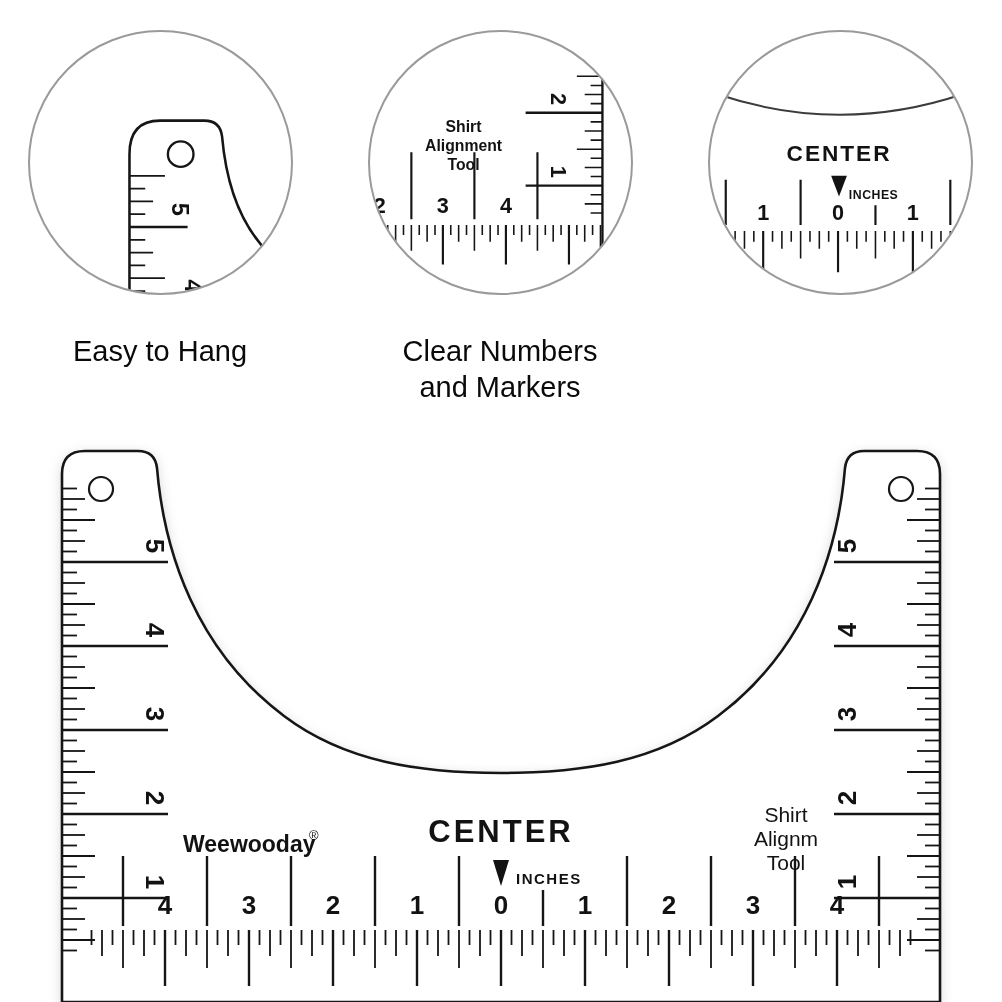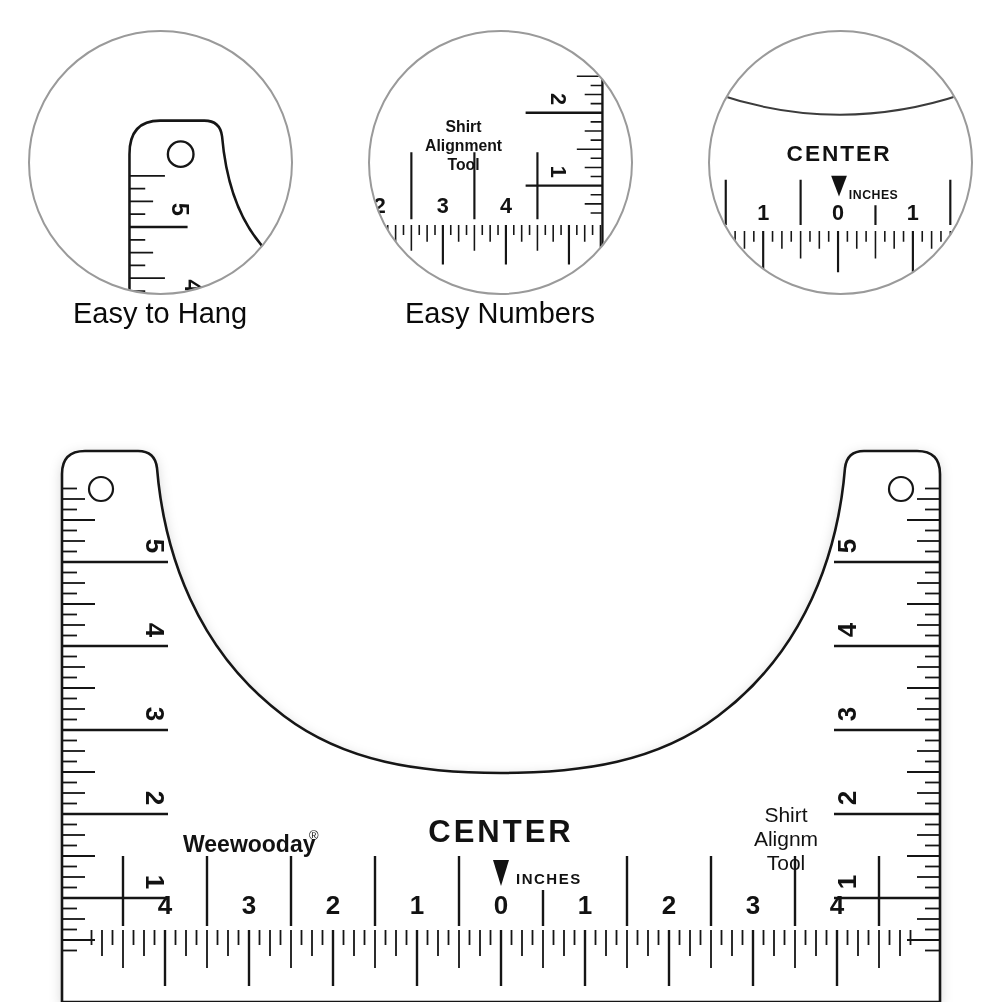--- a/index.html
+++ b/index.html
@@ -5,21 +5,21 @@
   html,body{margin:0;padding:0;background:#fff;}
   .canvas{position:relative;width:1002px;height:1002px;background:#fff;overflow:hidden;
           font-family:"Liberation Sans",sans-serif;}
   .feature{position:absolute;top:30px;width:270px;text-align:center;}
   .feature.f1{left:25px;}
   .feature.f2{left:365px;}
   .feature.f3{left:705px;}
   .circle{width:261px;height:261px;border:2.5px solid #9a9a9a;border-radius:50%;
           overflow:hidden;background:#fff;margin:0 auto;}
   .circle svg{width:100%;height:100%;display:block;}
-  .caption{font-size:29px;color:#0a0a0a;line-height:1.25;}
+  .caption{margin-top:38px;font-size:29px;color:#0a0a0a;line-height:1.25;}
   .tool-svg{position:absolute;left:0;top:0;width:1002px;height:1002px;pointer-events:none;}
   text{fill:#121212;font-family:"Liberation Sans",sans-serif;}
   .num{font-weight:700;}
   .tool-outline{fill:#ffffff;stroke:#161616;stroke-width:2.6;
                 filter:drop-shadow(0 3px 6px rgba(0,0,0,0.15));}
   .hole{fill:#ffffff;stroke:#161616;stroke-width:2.2;}
 </style>
 </head>
 <body>
 
@@ -113,21 +113,22 @@
         <text x="95" y="121" font-size="16" font-weight="600" text-anchor="middle">Alignment</text>
         <text x="95" y="140" font-size="16" font-weight="600" text-anchor="middle">Tool</text>
         <text class="num" font-size="22" x="10" y="184" text-anchor="middle">2</text>
         <text class="num" font-size="22" x="74" y="184" text-anchor="middle">3</text>
         <text class="num" font-size="22" x="138" y="184" text-anchor="middle">4</text>
         <text class="num" font-size="22" x="184" y="68" text-anchor="middle" transform="rotate(90 184 68)">2</text>
         <text class="num" font-size="22" x="184" y="142" text-anchor="middle" transform="rotate(90 184 142)">1</text>
       </svg>
     </div>
     <div class="caption">
-      <div>Easy Numbers</div>
+      <div>Clear Numbers</div>
+      <div>and Markers</div>
     </div>
   </div>
 
   <div class="feature f3">
     <div class="circle">
       <svg viewBox="0 0 265 265">
         <path d="M 7 63 Q 132 105 257 63" fill="none" stroke="#3c3c3c" stroke-width="2"></path>
         <g id="c3Ticks">
             <line x1="16" y1="150" x2="16" y2="196" stroke="#151515" stroke-width="2.2"></line>
             <line x1="92" y1="150" x2="92" y2="196" stroke="#151515" stroke-width="2.2"></line>

